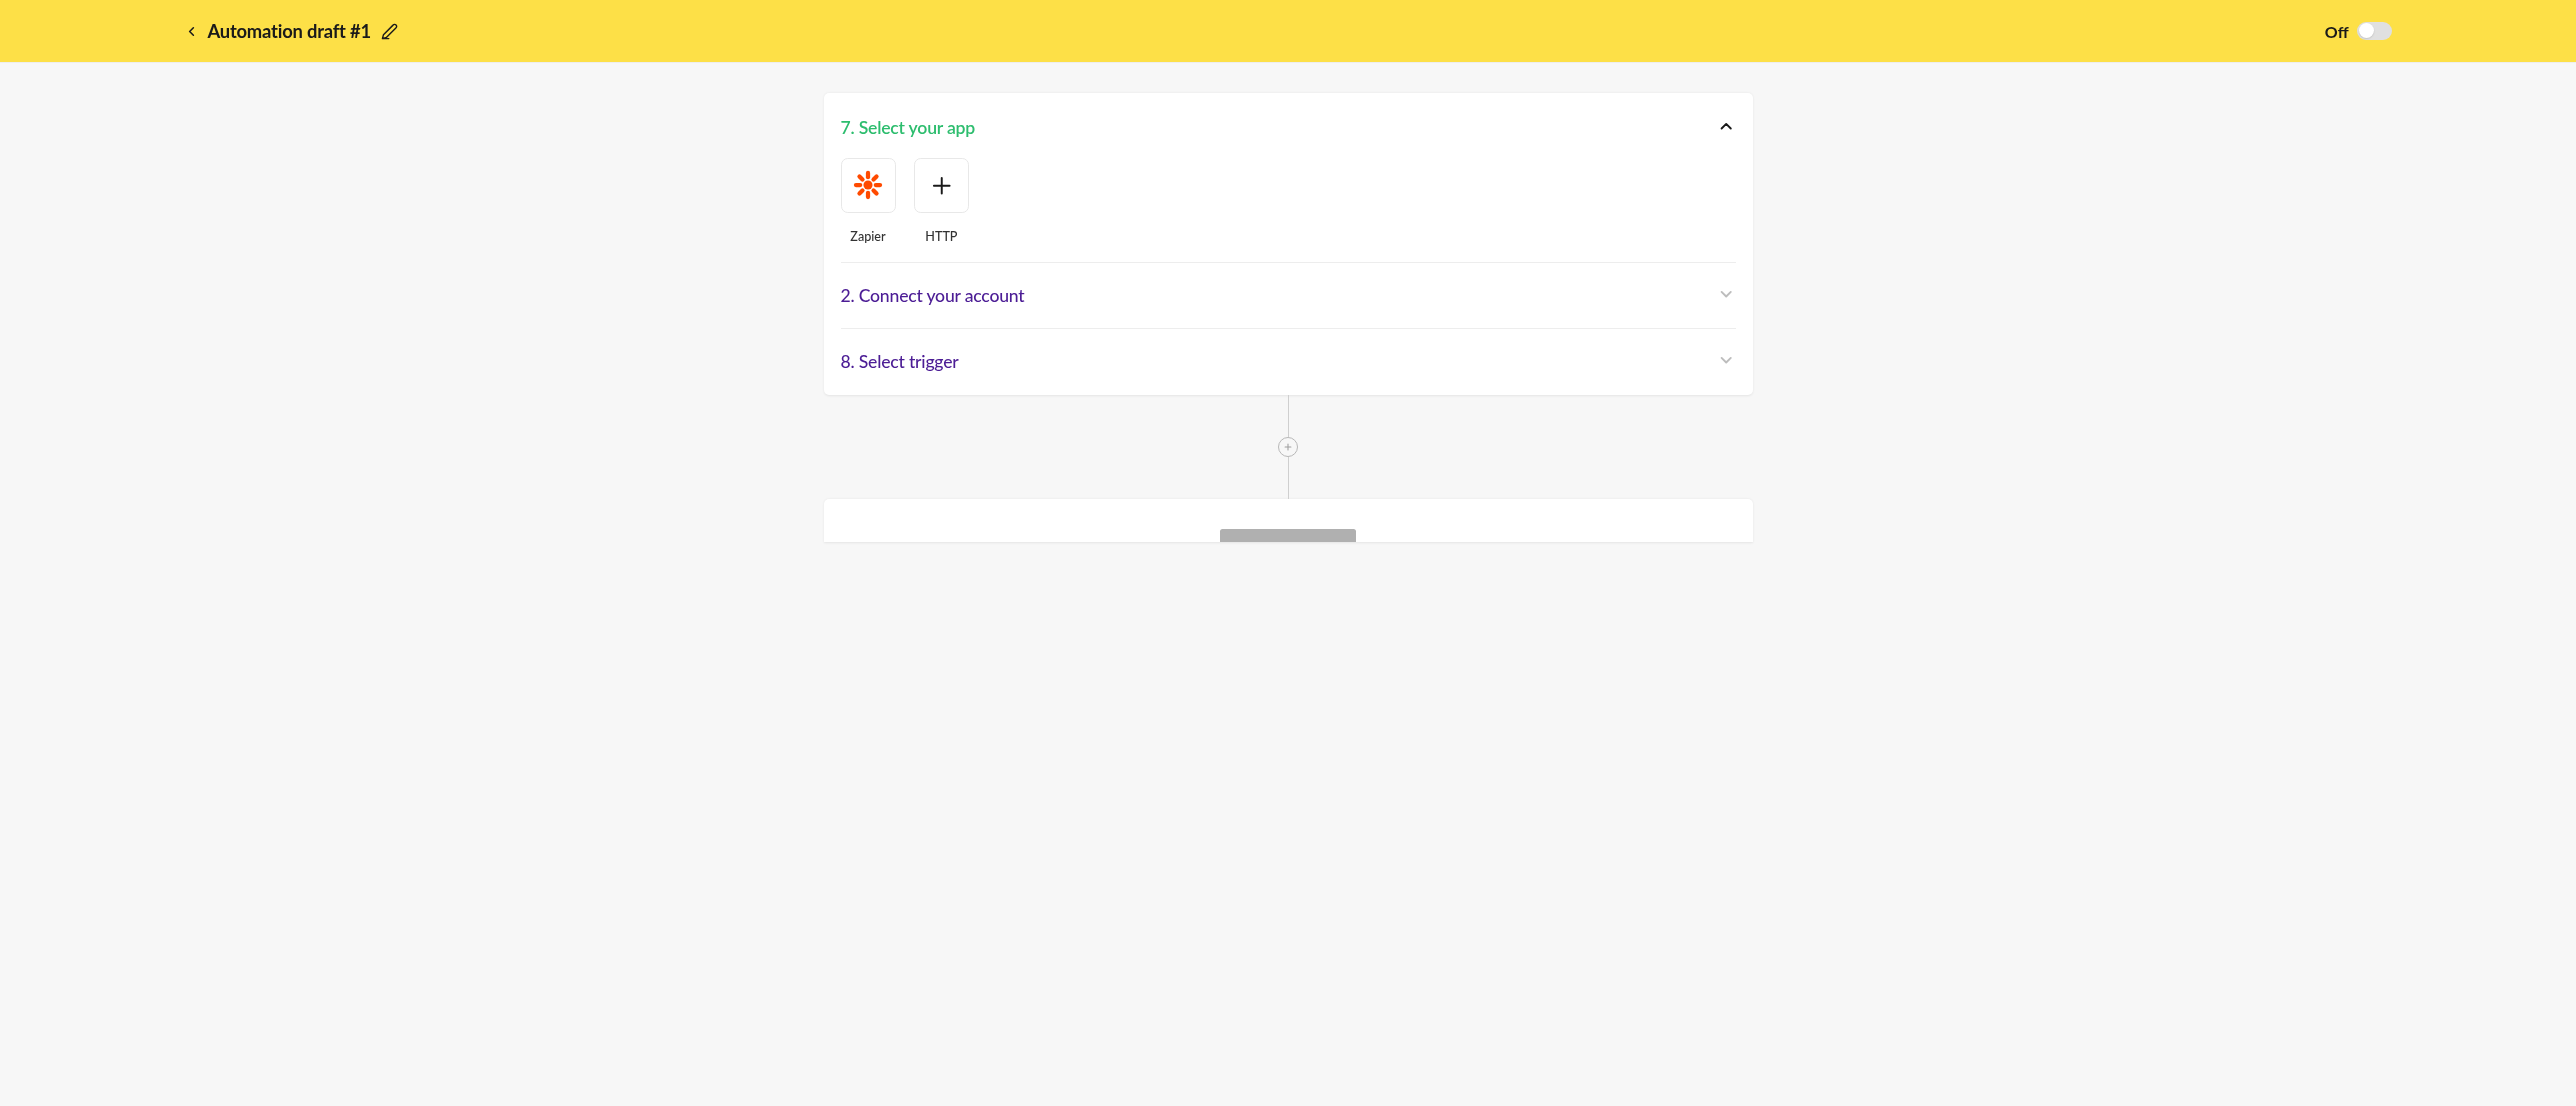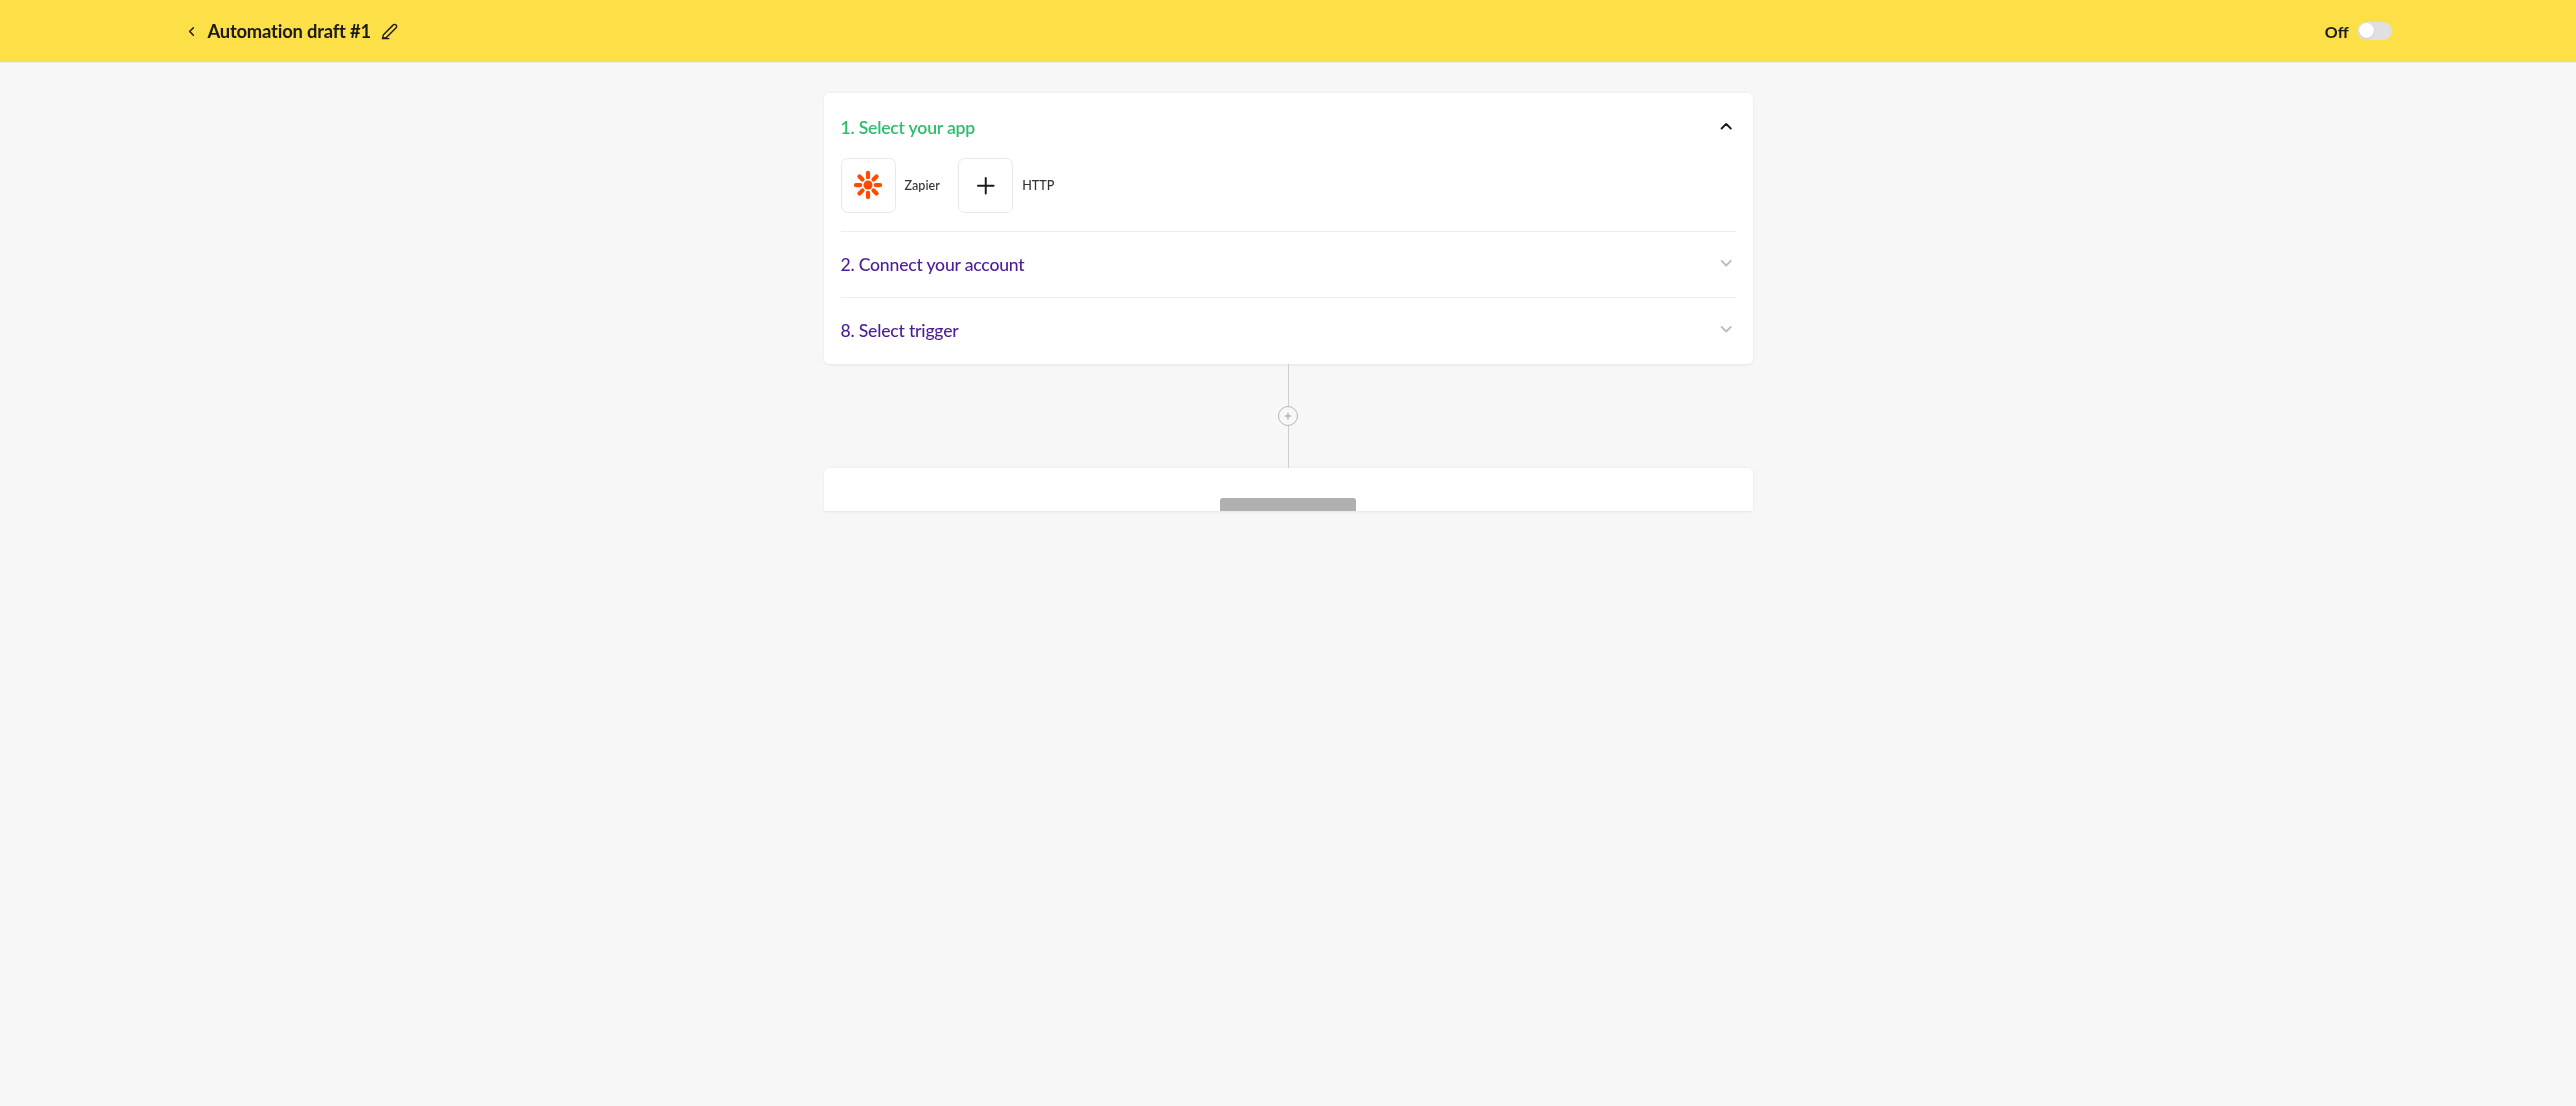--- a/index.html
+++ b/index.html
@@ -133,23 +133,23 @@
     }
     
     .app-grid {
       display: flex;
       gap: 18.4px;
       margin-top: 20px;
     }
     
     .app-tile {
       display: flex;
-      flex-direction: row;
-      align-items: center;
-      gap: 9px;
+      flex-direction: column;
+      align-items: center;
+      gap: 16px;
       cursor: pointer;
     }
     
     .app-icon-box {
       width: 55px;
       height: 55px;
       border: 0.8px solid #e8e8e8;
       border-radius: 6.7px;
       display: flex;
       align-items: center;
@@ -249,21 +249,21 @@
       <div class="toggle-knob"></div>
     </div>
   </div>
 </div>
 
 <div class="canvas">
   <div class="card">
 
     <div class="section">
       <div class="section-header">
-        <span class="section-title active">1. Select your app</span>
+        <span class="section-title active">7. Select your app</span>
         <span class="chevron">
           <svg width="18.4" height="18.4" viewBox="0 0 24 24" fill="none" stroke="#1a1a1a" stroke-width="2.5" stroke-linecap="round" stroke-linejoin="round">
             <polyline points="18 15 12 9 6 15"></polyline>
           </svg>
         </span>
       </div>
 
       <div class="app-grid">
         <div class="app-tile">
           <div class="app-icon-box">

